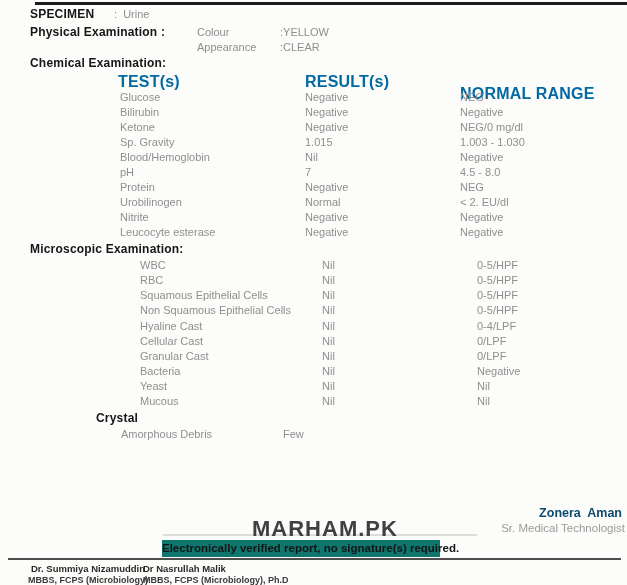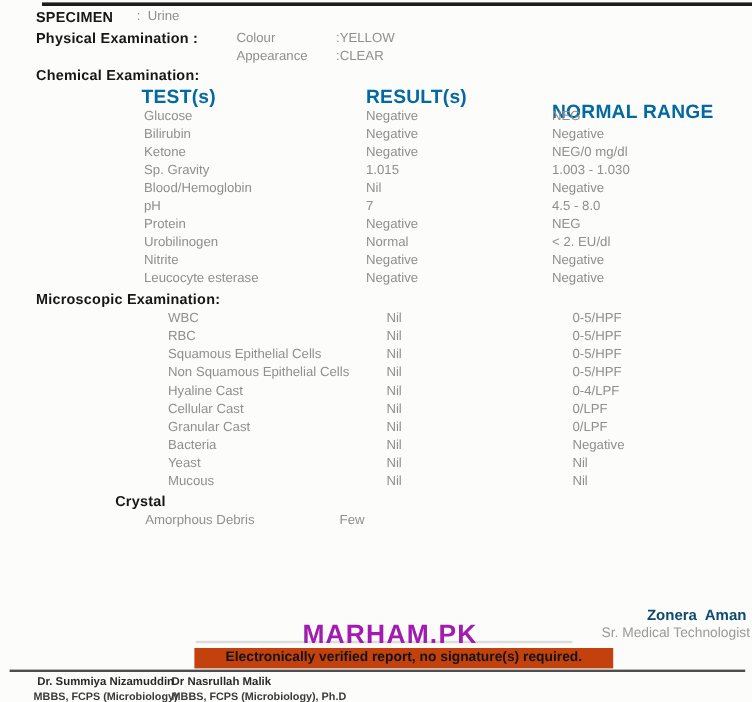--- a/index.html
+++ b/index.html
@@ -33,25 +33,25 @@
 
   .crystal-row .cell.test{left:121px;}
   .crystal-row .cell.result{left:283px;}
 
   .sig-name{right:5px;top:506px;font-size:12.5px;font-weight:700;color:#0c4a6e;text-align:center;}
   .sig-title{right:2px;top:522px;font-size:11.5px;color:#9a9a9a;text-align:right;}
 
   .watermark{
     left:252px;top:516px;
     font-size:22px;font-weight:700;
-    color:#a21caf;letter-spacing:1px;
+    color:#404040;letter-spacing:1px;
   }
   .verify-bar{
-    position:absolute;left:162px;top:540px;width:349px;height:17px;
-    background:#c2410c;
+    position:absolute;left:162px;top:540px;width:278px;height:17px;
+    background:#0f766e;
     text-align:center;line-height:17px;
     font-size:11.5px;font-weight:700;color:#141414;
     white-space:nowrap;
   }
   .doc-name{font-size:9.5px;font-weight:700;color:#2a2a2a;}
   .doc-qual{font-size:9px;font-weight:700;color:#3a3a3a;}
 </style>
 </head>
 <body>
 

